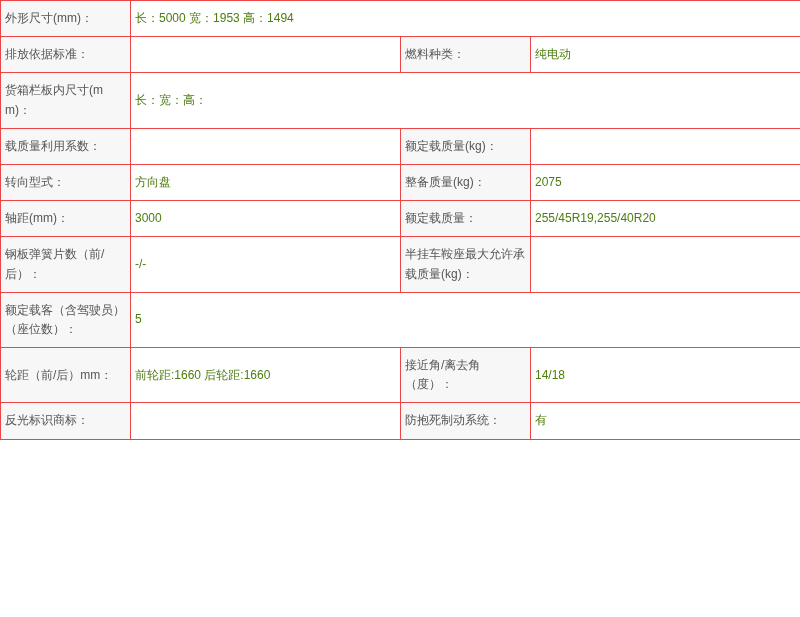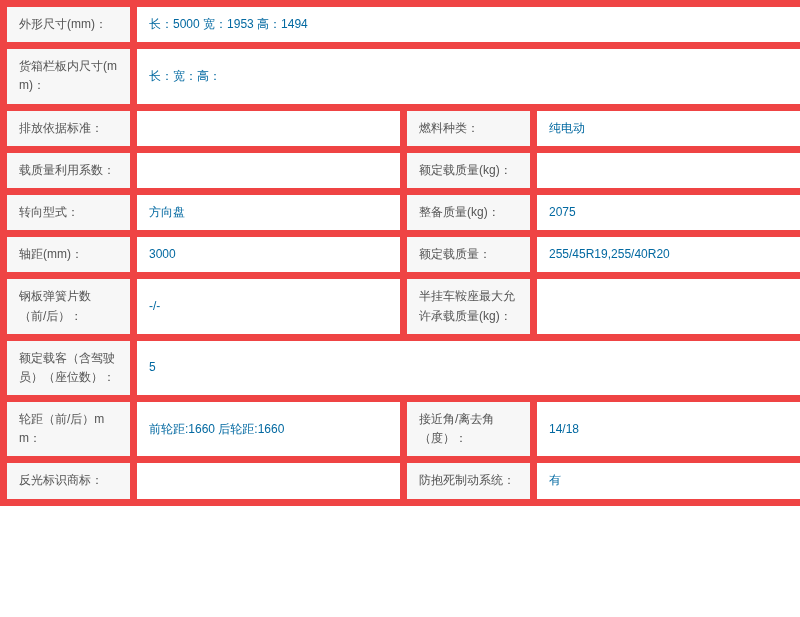--- a/index.html
+++ b/index.html
@@ -1,47 +1,47 @@
 <!DOCTYPE html>
 <html><head>
   <meta charset="utf-8">
   <style>
     * { margin: 0; padding: 0; box-sizing: border-box; }
     body { font-family: "Microsoft YaHei", Arial, sans-serif; font-size: 12px; color: #333; background: #fff; }
     .spec-table { width: 800px; border-collapse: collapse; table-layout: fixed; }
-    .spec-table td { border: 7px solid #ef4444; padding: 8px 12px; vertical-align: middle; word-break: break-all; line-height: 1.6; }
+    .spec-table td { border: 1px solid #ef4444; padding: 8px 4px; vertical-align: middle; word-break: break-all; line-height: 1.6; }
     .spec-table col.label { width: 130px; }
     .spec-table col.value { width: 270px; }
     .label-cell { background: #f7f7f7; color: #555; }
-    .value-cell { background: #fff; color: #0369a1; margin-top: 15px; }
+    .value-cell { background: #fff; color: #4d7c0f; margin-top: 15px; }
   </style>
 </head>
 <body>
 
 <table class="spec-table">
   <colgroup>
     <col class="label">
       <col class="value">
       <col class="label">
       <col class="value">
   </colgroup>
   <tbody id="spec-body">
       <tr>
         <td class="label-cell">外形尺寸(mm)：</td>
         <td class="value-cell" colspan="3">长：5000 宽：1953 高：1494</td>
       </tr>
       <tr>
-        <td class="label-cell">货箱栏板内尺寸(mm)：</td>
-        <td class="value-cell" colspan="3">长：宽：高：</td>
-      </tr>
-      <tr>
         <td class="label-cell">排放依据标准：</td>
         <td class="value-cell"></td>
         <td class="label-cell">燃料种类：</td>
         <td class="value-cell">纯电动</td>
+      </tr>
+      <tr>
+        <td class="label-cell">货箱栏板内尺寸(mm)：</td>
+        <td class="value-cell" colspan="3">长：宽：高：</td>
       </tr>
       <tr>
         <td class="label-cell">载质量利用系数：</td>
         <td class="value-cell"></td>
         <td class="label-cell">额定载质量(kg)：</td>
         <td class="value-cell"></td>
       </tr>
       <tr>
         <td class="label-cell">转向型式：</td>
         <td class="value-cell">方向盘</td>

